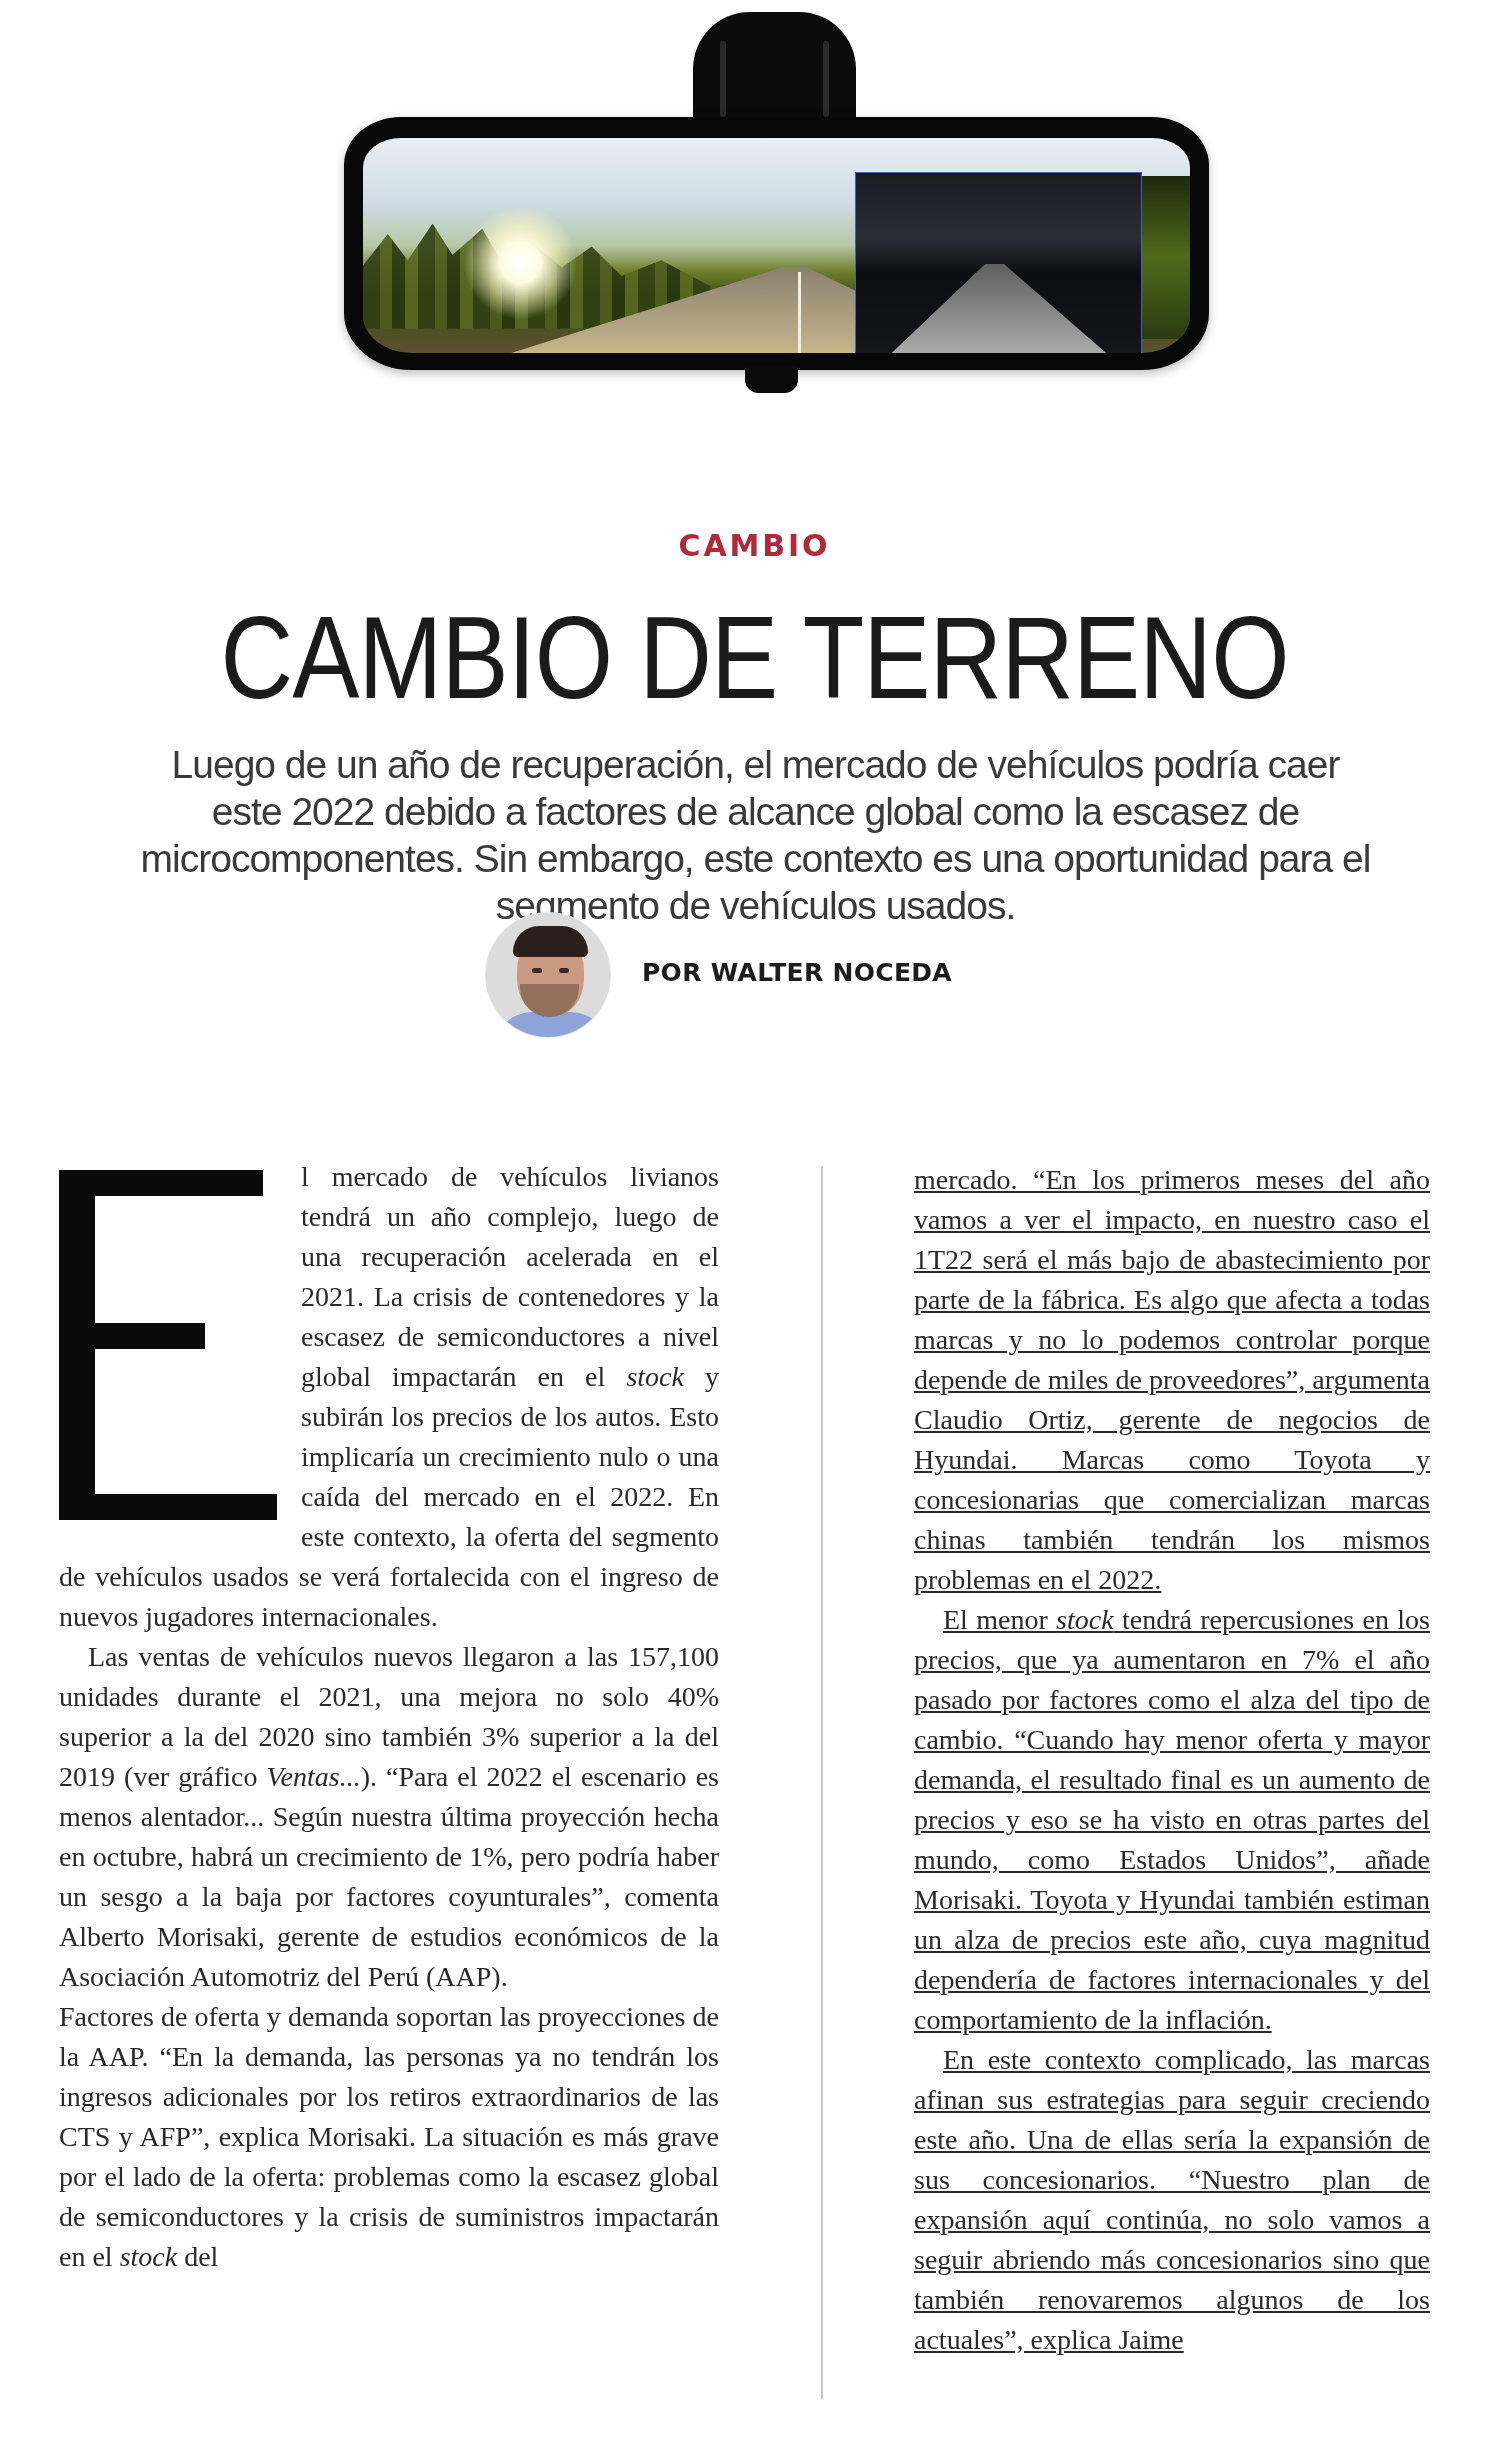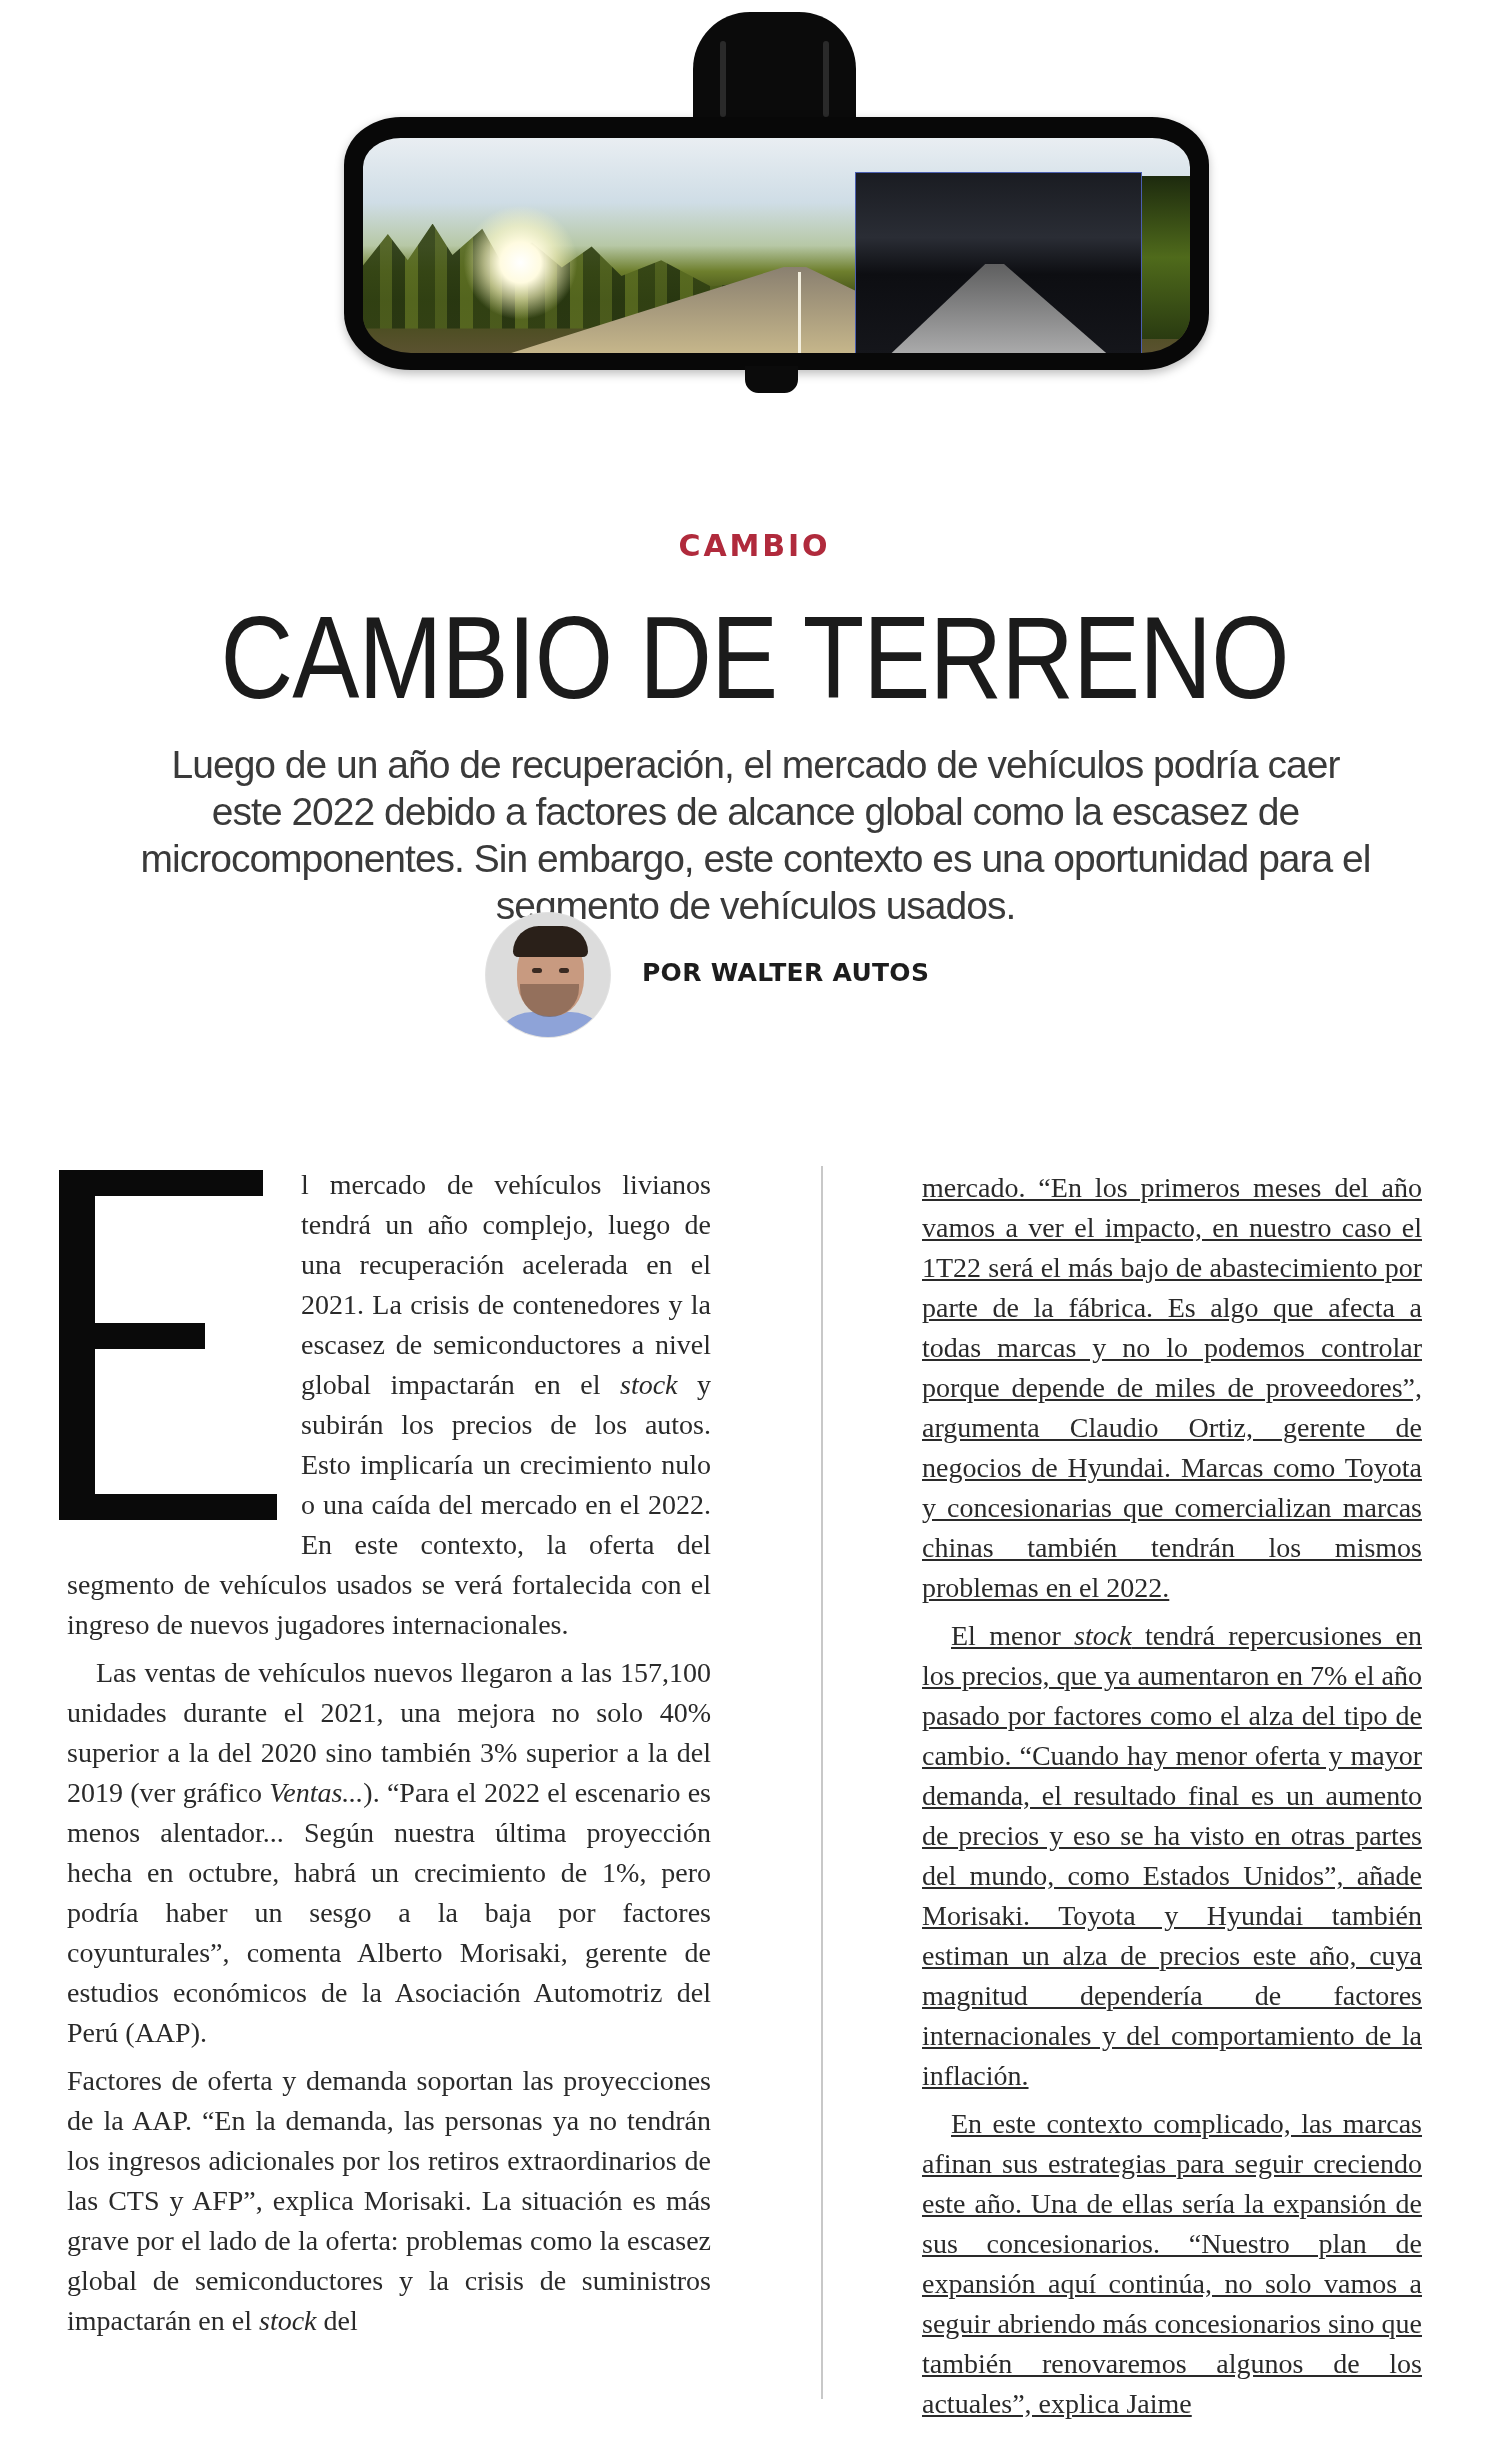--- a/index.html
+++ b/index.html
@@ -36,21 +36,21 @@
   .avatar { position:absolute; left:486px; top:913px; width:124px; height:124px; border-radius:50%; overflow:hidden; background:#dcdcdc; box-shadow:0 0 0 1px #e2e2e2; }
   .avatar .face { position:absolute; left:31px; top:21px; width:67px; height:82px; border-radius:45% 45% 45% 45%; background:#c89a80; }
   .avatar .hair { position:absolute; left:27px; top:13.4px; width:75px; height:31px; border-radius:38px 38px 7.6px 7.6px; background:#2a2019; }
   .avatar .beard { position:absolute; left:34px; top:71px; width:59px; height:32.5px; border-radius:0 0 29px 29px; background:#6a4e3e; opacity:.55; }
   .avatar .shirt { position:absolute; left:7.6px; top:99px; width:115px; height:38px; border-radius:38px 38px 0 0; background:#8ea3d8; }
   .avatar .eye { position:absolute; top:55px; width:9.6px; height:4.8px; border-radius:2.9px; background:#3a2a22; }
   .byline { position:absolute; left:642px; top:958px; font-family:"DejaVu Sans", sans-serif; font-weight:bold; font-size:25px; color:#1d1d1d; letter-spacing:0.3px; }
 
   
   .col { position:absolute; font-family:"Liberation Serif", serif; font-size:28px; line-height:40px; color:#2a2a2a; text-align:justify; }
-  .col p { margin:8px; }
+  .col p { margin:0; }
   .col .indent { text-indent:29px; }
   .col em { font-style:italic; }
   .col-left { left:59px; top:1157px; width:660px; }
   .col-right { left:914px; top:1160px; width:516px;text-decoration:underline; }
   .dropcap { float:left; width:242px; height:358px; margin:13.4px 0 0 0; position:relative; }
   .dropcap .bar { position:absolute; background:#0a0a0a; }
   .dropcap .stem { left:0; top:0; width:36px; height:350px; }
   .dropcap .top  { left:0; top:0; width:204px; height:26px; }
   .dropcap .mid  { left:0; top:153px; width:146px; height:26px; }
   .dropcap .bot  { left:0; top:324px; width:218px; height:26px; }
@@ -82,21 +82,21 @@
 <div class="deck">Luego de un año de recuperación, el mercado de vehículos podría caer este 2022 debido a factores de alcance global como la escasez de microcomponentes. Sin embargo, este contexto es una oportunidad para el segmento de vehículos usados.</div>
 
 <div class="avatar">
   <div class="shirt"></div>
   <div class="face"></div>
   <div class="beard"></div>
   <div class="hair"></div>
   <div class="eye" style="left:46px"></div>
   <div class="eye" style="left:73px"></div>
 </div>
-<div class="byline">POR WALTER AUTOS</div>
+<div class="byline">POR WALTER NOCEDA</div>
 
 <div class="col-rule"></div>
 
 <div class="col col-left">
   <div class="dropcap" aria-label="E">
     <div class="bar stem"></div>
     <div class="bar top"></div>
     <div class="bar mid"></div>
     <div class="bar bot"></div>
   </div>

